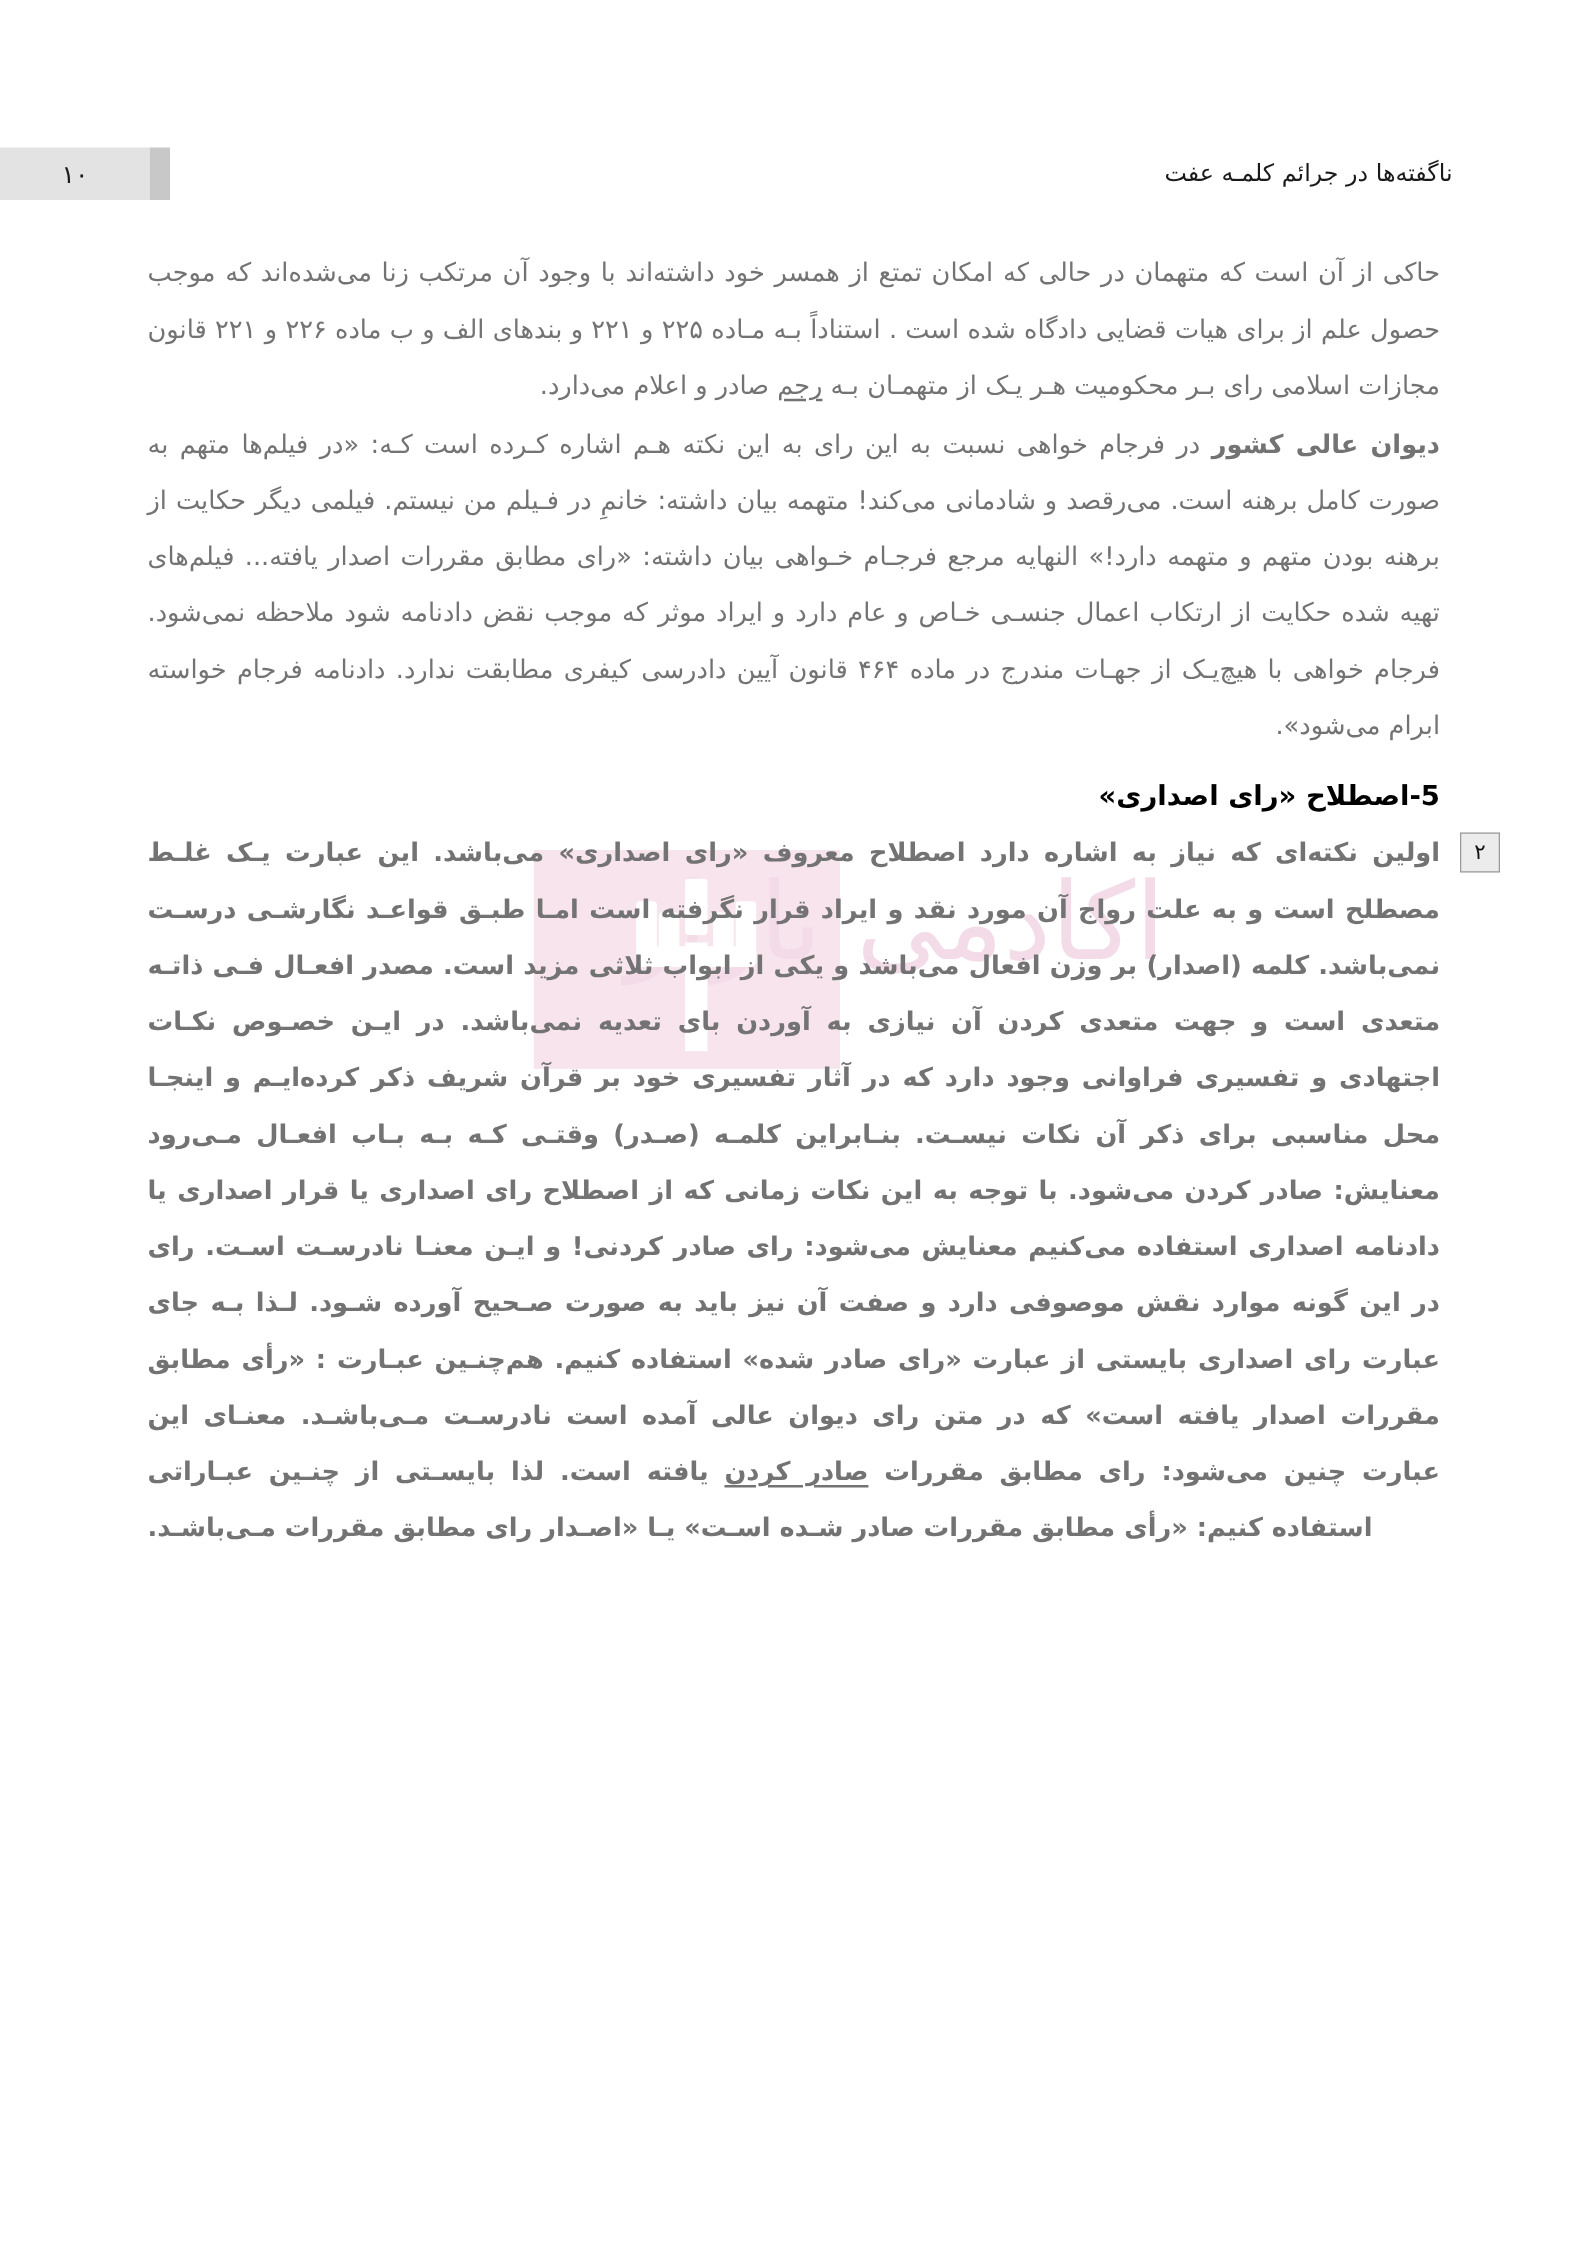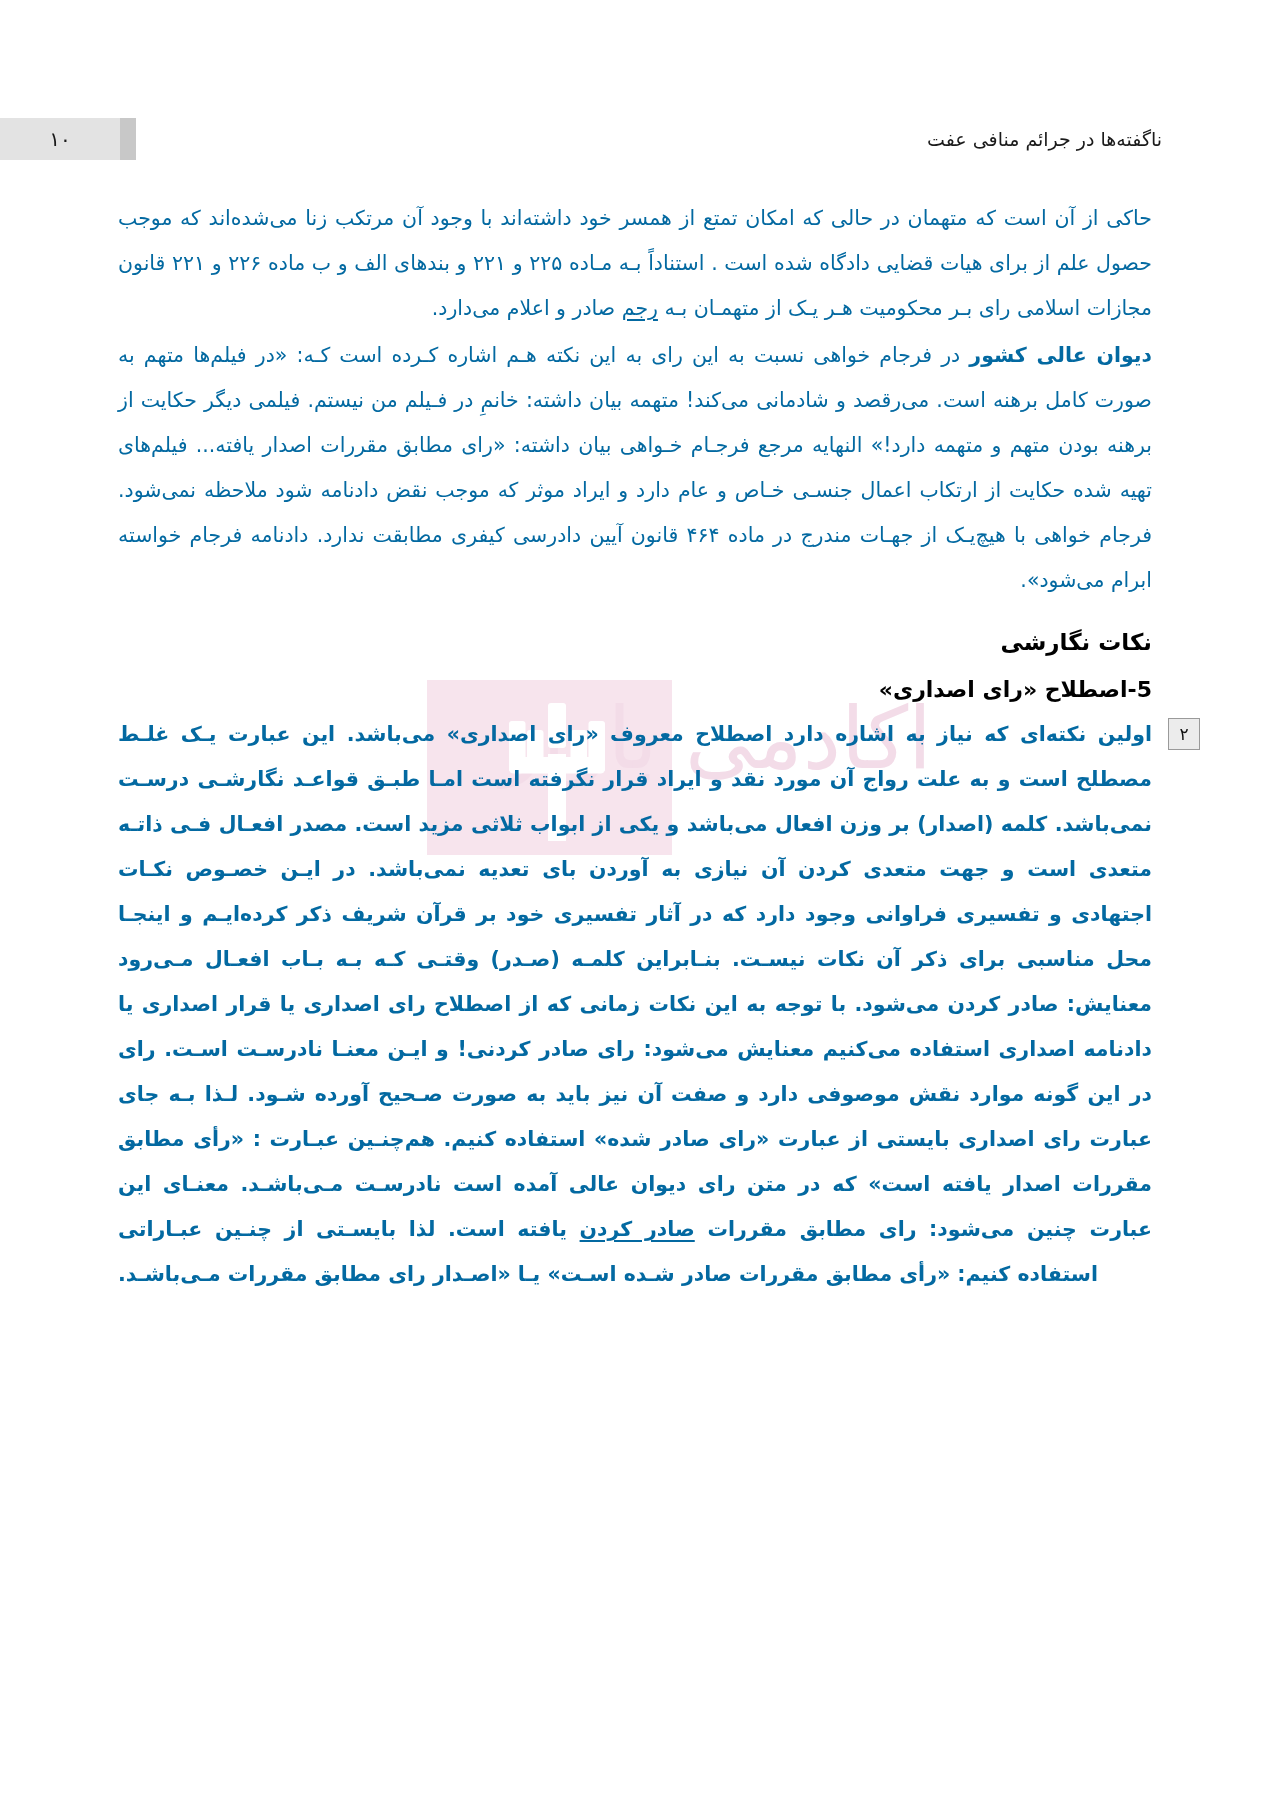--- a/index.html
+++ b/index.html
@@ -110,21 +110,21 @@
     right: 120px;
     left: 118px;
     z-index: 2;
   }
   p.para {
     margin: 0 0 2px 0;
     font-size: 20.5px;
     line-height: 45px;
     text-align: justify;
     text-align-last: right;
-    color: #0369a1;
+    color: #737373;
   }
   p.para.lastline-left {
     text-align-last: left;
     font-weight: bold;
   }
   .bold {
     font-weight: bold;
     margin-top: 34px;
   }
   .uline {
@@ -166,21 +166,21 @@
     color: #111;
   }
 </style>
 </head>
 <body>
 
 <div class="page">
 
   <div class="header">
     <div class="header-spacer-right"></div>
-    <div class="header-title">ناگفته‌ها در جرائم منافی عفت</div>
+    <div class="header-title">ناگفته‌ها در جرائم کلمـه عفت</div>
     <div class="header-bar"></div>
     <div class="header-pagenum">۱۰</div>
   </div>
 
   <div class="watermark">
     <div class="wm-pink-block"></div>
     <div class="wm-text">اکادمی بازار</div>
     <svg class="wm-tree" viewBox="0 0 100 100">
       <g fill="#ffffff">
         <rect x="44" y="40" width="12" height="58"></rect>
@@ -193,21 +193,20 @@
       </g>
     </svg>
   </div>
 
   <div class="content">
 
     <p class="para"><span>حاکی از آن است که متهمان در حالی که امکان تمتع از همسر خود داشته‌اند با وجود آن مرتکب زنا می‌شده‌اند که موجب حصول علم از برای هیات قضایی دادگاه شده است . استناداً بـه مـاده ۲۲۵ و ۲۲۱ و بندهای الف و ب ماده ۲۲۶ و ۲۲۱ قانون مجازات اسلامی رای بـر محکومیت هـر یـک از متهمـان بـه</span> <span class="uline">رجم</span><span> صادر و اعلام می‌دارد.</span></p>
 
     <p class="para"><span class="bold">دیوان عالی کشور</span><span> در فرجام خواهی نسبت به این رای به این نکته هـم اشاره کـرده است کـه: «در فیلم‌ها متهم به صورت کامل برهنه است. می‌رقصد و شادمانی می‌کند! متهمه بیان داشته: خانمِ در فـیلم من نیستم. فیلمی دیگر حکایت از برهنه بودن متهم و متهمه دارد!» النهایه مرجع فرجـام خـواهی بیان داشته: «رای مطابق مقررات اصدار یافته... فیلم‌های تهیه شده حکایت از ارتکاب اعمال جنسـی خـاص و عام دارد و ایراد موثر که موجب نقض دادنامه شود ملاحظه نمی‌شود. فرجام خواهی با هیچ‌یـک از جهـات مندرج در ماده ۴۶۴ قانون آیین دادرسی کیفری مطابقت ندارد. دادنامه فرجام خواسته ابرام می‌شود».</span></p>
 
-    <h2 class="section-title">نکات نگارشی</h2>
 
     <h3 class="sub-title">5-اصطلاح «رای اصداری»</h3>
 
     <div class="note-row">
       <div class="margin-note">۲</div>
       <p class="para lastline-left"><span>اولین نکته‌ای که نیاز به اشاره دارد اصطلاح معروف «رای اصداری» می‌باشد. این عبارت یـک غلـط مصطلح است و به علت رواج آن مورد نقد و ایراد قرار نگرفته است امـا طبـق قواعـد نگارشـی درسـت نمی‌باشد. کلمه (اصدار) بر وزن افعال می‌باشد و یکی از ابواب ثلاثی مزید است. مصدر افعـال فـی ذاتـه متعدی است و جهت متعدی کردن آن نیازی به آوردن بای تعدیه نمی‌باشد. در ایـن خصـوص نکـات اجتهادی و تفسیری فراوانی وجود دارد که در آثار تفسیری خود بر قرآن شریف ذکر کرده‌ایـم و اینجـا محل مناسبی برای ذکر آن نکات نیسـت. بنـابراین کلمـه (صـدر) وقتـی کـه بـه بـاب افعـال مـی‌رود معنایش: صادر کردن می‌شود. با توجه به این نکات زمانی که از اصطلاح رای اصداری یا قرار اصداری یا دادنامه اصداری استفاده می‌کنیم معنایش می‌شود: رای صادر کردنی! و ایـن معنـا نادرسـت اسـت. رای در این گونه موارد نقش موصوفی دارد و صفت آن نیز باید به صورت صـحیح آورده شـود. لـذا بـه جای عبارت رای اصداری بایستی از عبارت «رای صادر شده» استفاده کنیم. هم‌چنـین عبـارت : «رأی مطابق مقررات اصدار یافته است» که در متن رای دیوان عالی آمده است نادرسـت مـی‌باشـد. معنـای این عبارت چنین می‌شود: رای مطابق مقررات</span> <span class="uline">صادر کردن</span><span> یافته است. لذا بایسـتی از چنـین عبـاراتی استفاده کنیم: «رأی مطابق مقررات صادر شـده اسـت» یـا «اصـدار رای مطابق مقررات مـی‌باشـد.</span></p>
     </div>
 
   </div>
 </div>

